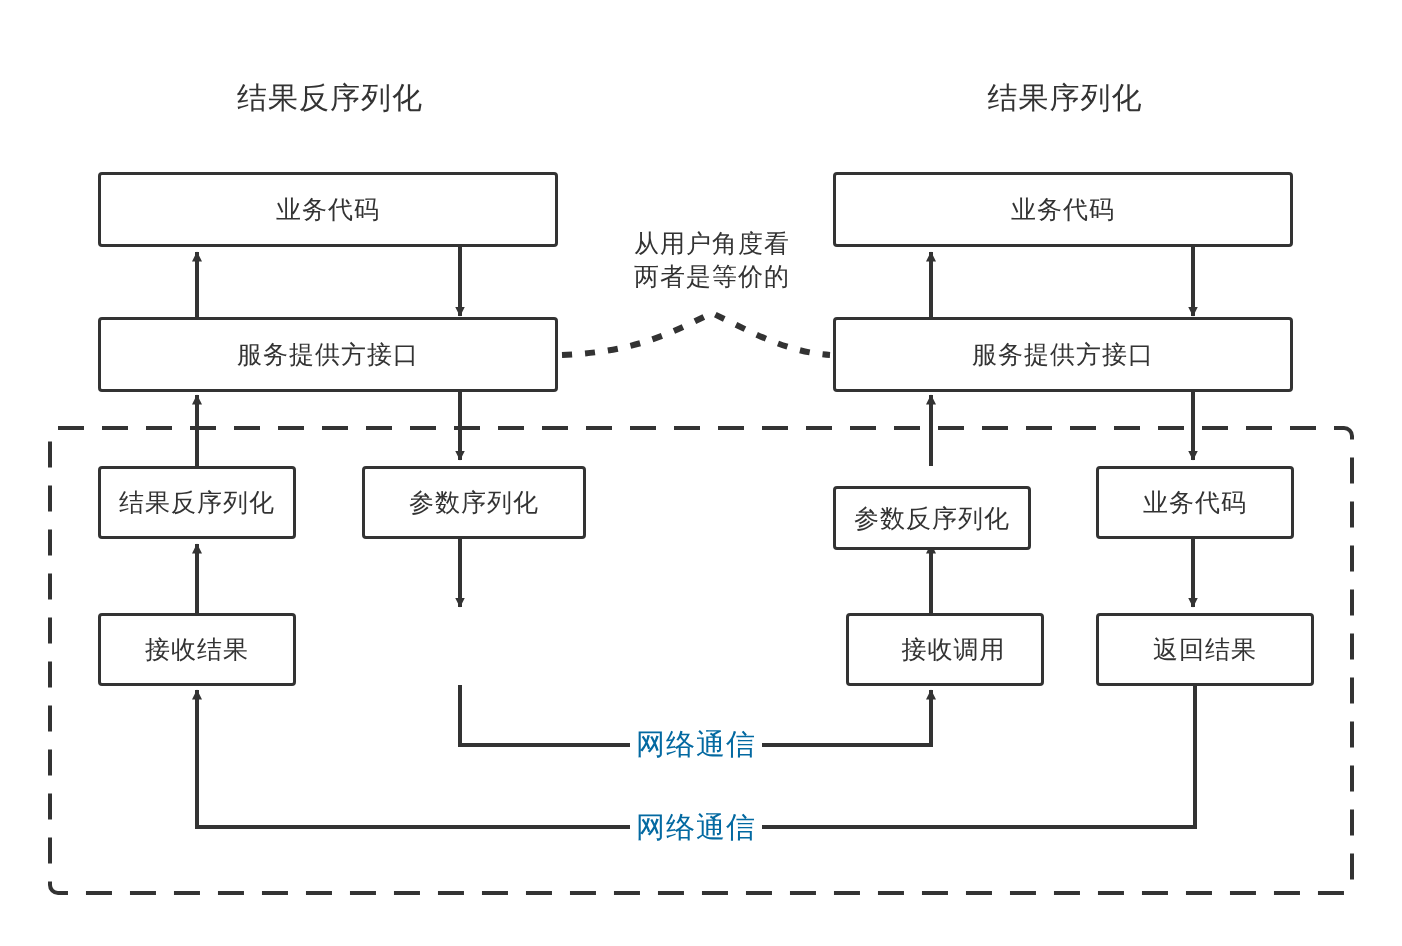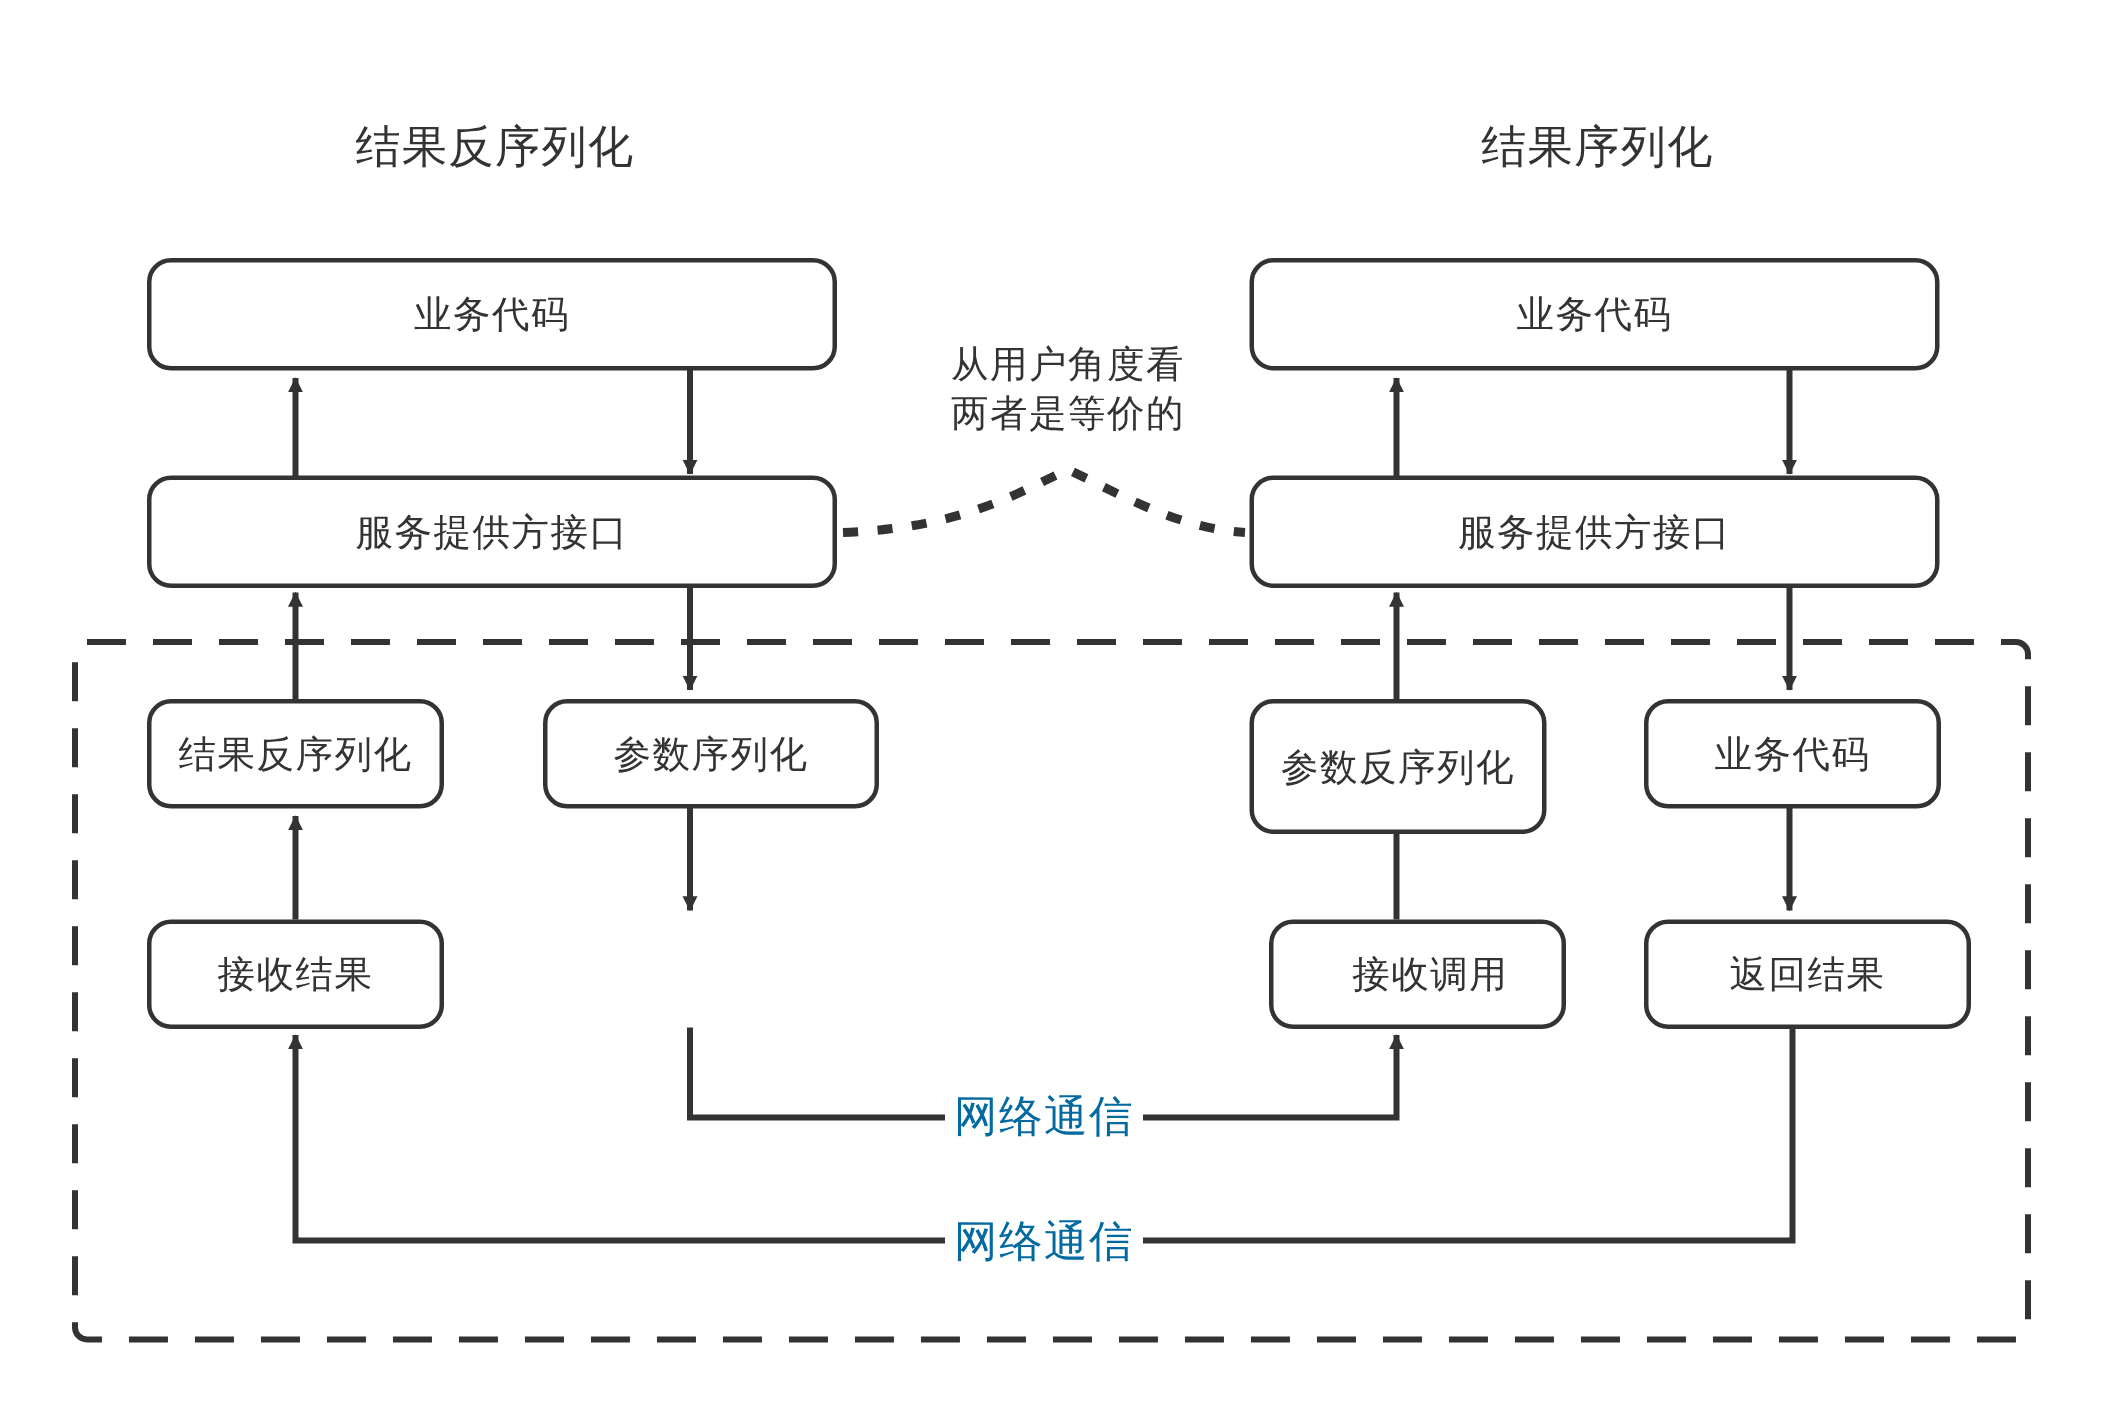--- a/index.html
+++ b/index.html
@@ -30,21 +30,21 @@
     color: #333333;
     text-align: center;
     white-space: nowrap;
     transform: translateX(-50%);
     letter-spacing: 1px;
   }
   .node {
     position: absolute;
     box-sizing: border-box;
     border: 3px solid #333333;
-    border-radius: 16px;
+    border-radius: 4px;
     background: #ffffff;
     display: flex;
     align-items: center;
     justify-content: center;
     color: #333333;
     font-size: 25px;
     letter-spacing: 1px;
     white-space: nowrap;
   }
   .edge-label {
@@ -124,21 +124,21 @@
 
   <div class="node" style="left:362px; top:466px; width:224px; height:73px;">参数序列化</div>
 
   <div class="node" style="left:98px; top:613px; width:198px; height:73px;">接收结果</div>
 
 
   <div class="node" style="left:833px; top:172px; width:460px; height:75px;">业务代码</div>
 
   <div class="node" style="left:833px; top:317px; width:460px; height:75px;">服务提供方接口</div>
 
-  <div class="node" style="left:833px; top:466px; width:198px; height:90px;">参数反序列化</div>
+  <div class="node" style="left:833px; top:486px; width:198px; height:64px;">参数反序列化</div>
 
   <div class="node" style="left:1096px; top:466px; width:198px; height:73px;">业务代码</div>
 
   <div class="node" style="left:846px; top:613px; width:198px; height:73px;padding-left:17px;">接收调用</div>
 
   <div class="node" style="left:1096px; top:613px; width:218px; height:73px;">返回结果</div>
 
   <div class="edge-label" style="left:696px; top:745px;">网络通信</div>
 
   <div class="edge-label" style="left:696px; top:828px;">网络通信</div>

